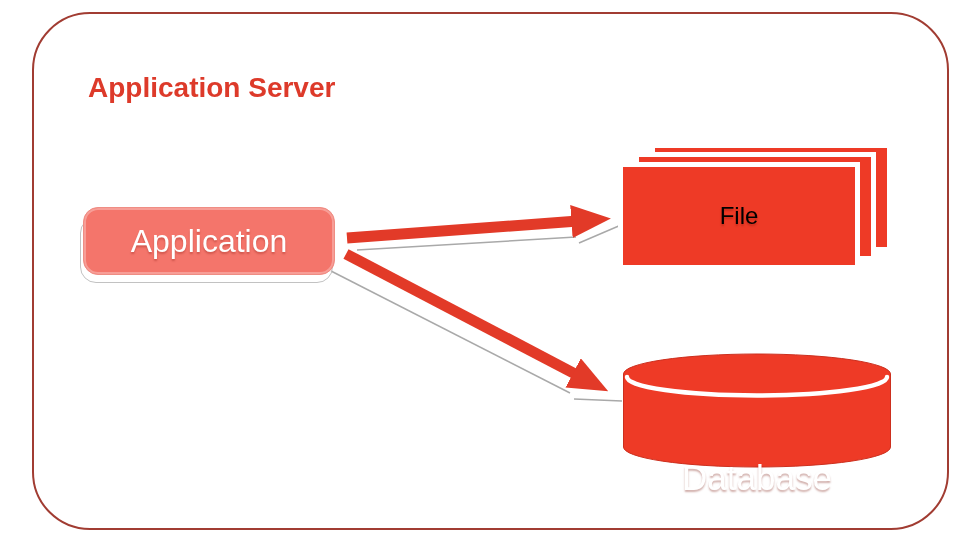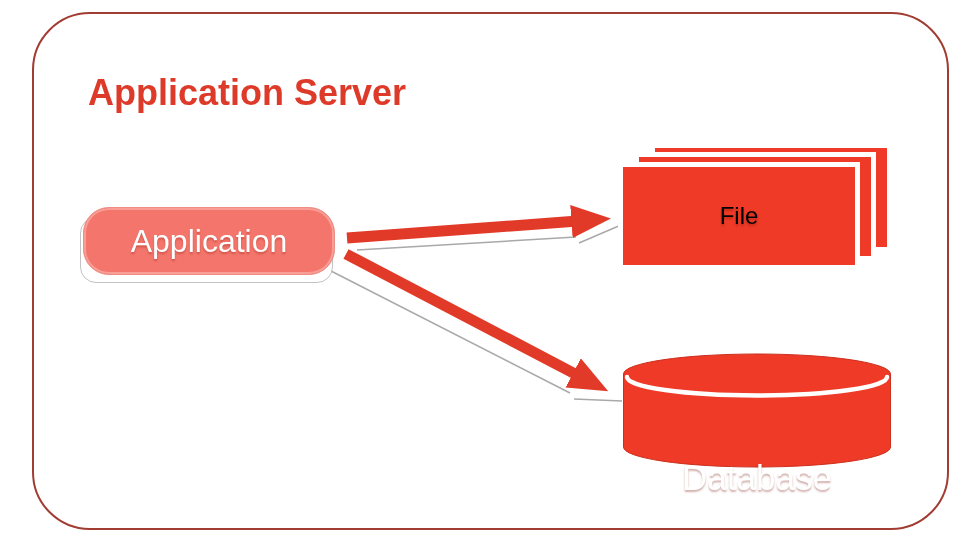--- a/index.html
+++ b/index.html
@@ -24,21 +24,21 @@
     height: 514px;
     border: 2px solid var(--frame-border, #a13c32);
     border-radius: 58px;
     background: transparent;
   }
   
   .slide-title {
     position: absolute;
     left: 88px;
     top: 72px;
-    font-size: 36px;
+    font-size: 28px;
     font-weight: 700;
     color: var(--title-red, #dd3a2a);
     letter-spacing: 0px;
     white-space: nowrap;
     z-index: 3;
   }
   
   .app-echo {
     position: absolute;
     left: 80px;
@@ -48,21 +48,21 @@
     border: 1.5px solid #c2c2c2;
     border-radius: 16px;
     z-index: 1;
   }
   .app-box {
     position: absolute;
     left: 83px;
     top: 207px;
     width: 250px;
     height: 66px;
-    border-radius: 26px;
+    border-radius: 15px;
     background: var(--salmon, #f4756b);
     box-shadow: inset 0 0 0 2px rgba(255,255,255,0.30);
     border: 1px solid #ef8d84;
     display: flex;
     align-items: center;
     justify-content: center;
     z-index: 2;
   }
   .app-box .node-label {
     font-size: 32px;

